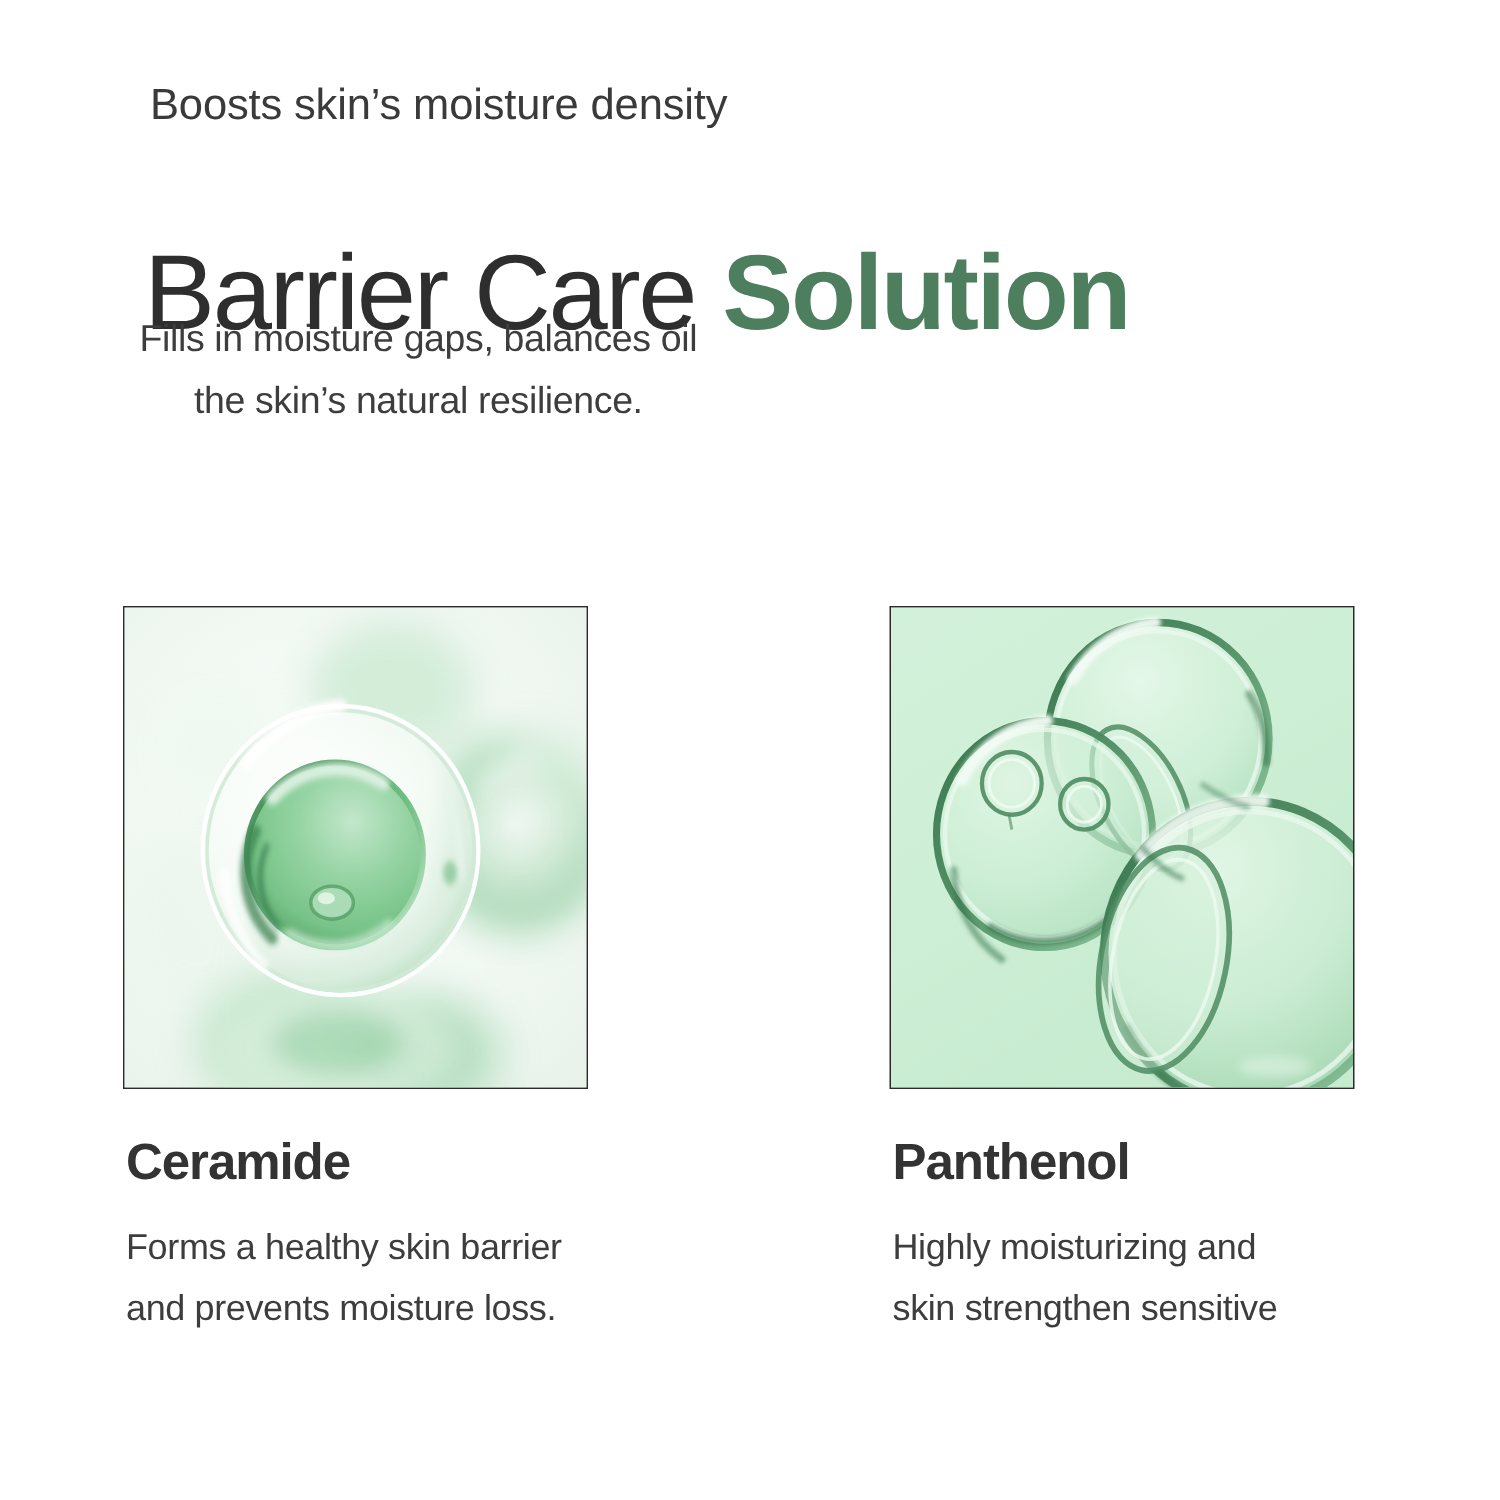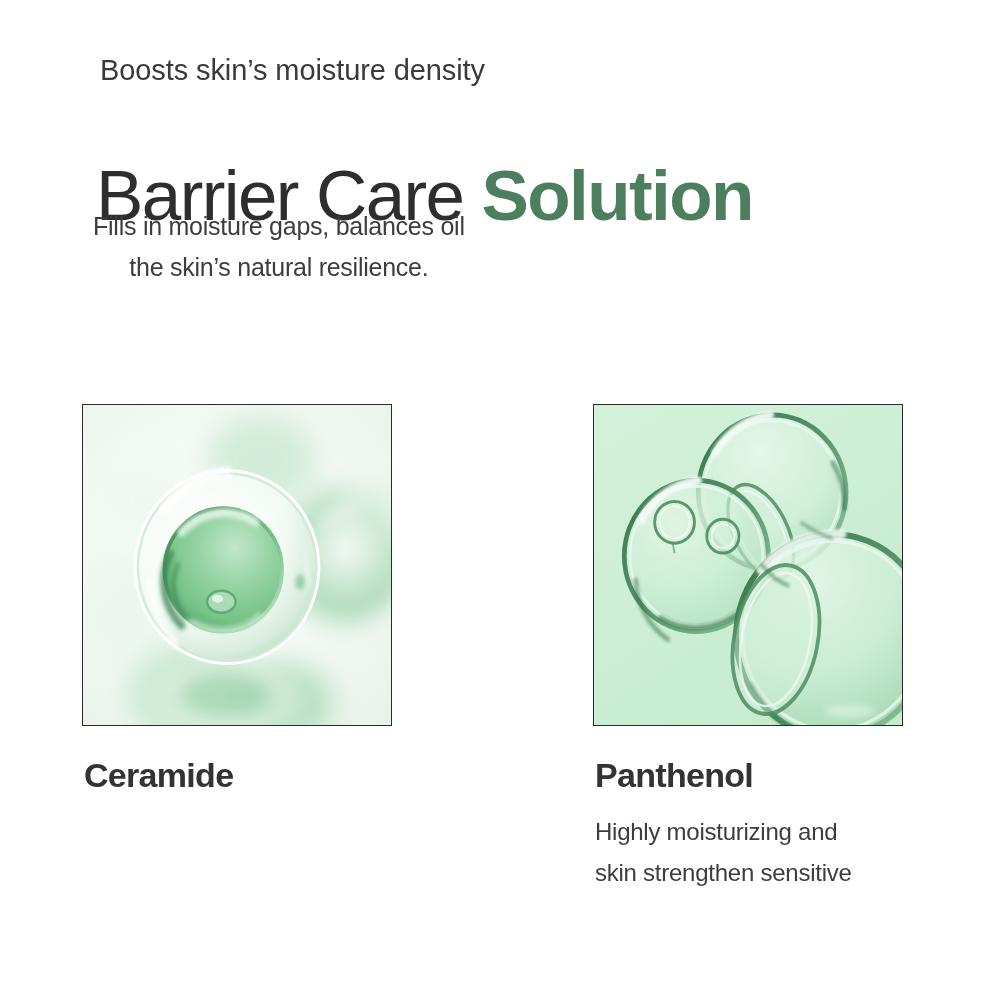--- a/index.html
+++ b/index.html
@@ -216,20 +216,24 @@
         </g>
 
         <ellipse cx="229" cy="178" rx="5" ry="8" fill="#7cc28c" opacity="0.75" filter="url(#soft2)"></ellipse>
 
         <rect x="0" y="0" width="325" height="322" fill="#ffffff" opacity="0.06"></rect>
       </svg>
     </div>
 
     <div class="cap-title">Ceramide</div>
 
+    <div class="cap-body">
+      <div>Forms a healthy skin barrier</div>
+      <div>and prevents moisture loss.</div>
+    </div>
   </div>
 
   <div class="card card-right">
 
     <div class="thumb">
       <svg viewBox="0 0 325 322" preserveAspectRatio="none" aria-hidden="true">
         <defs>
           <linearGradient id="rbg" x1="0" y1="0" x2="0.6" y2="1">
             <stop offset="0%" stop-color="#d3f1da"></stop>
             <stop offset="50%" stop-color="#cdefd5"></stop>

